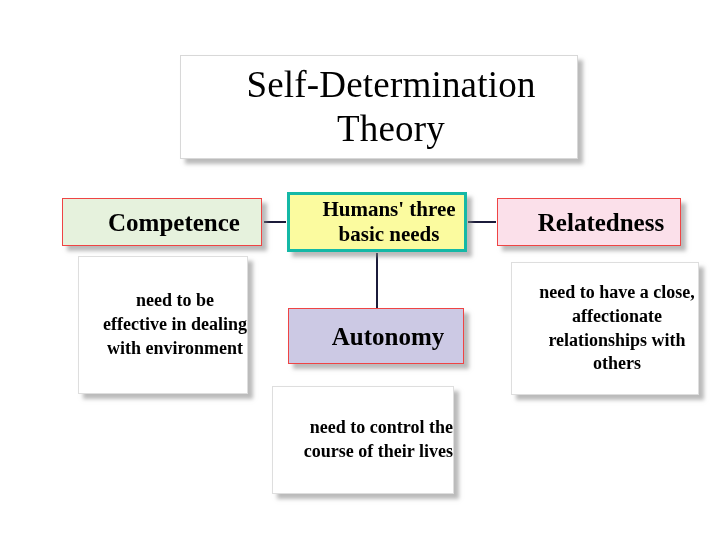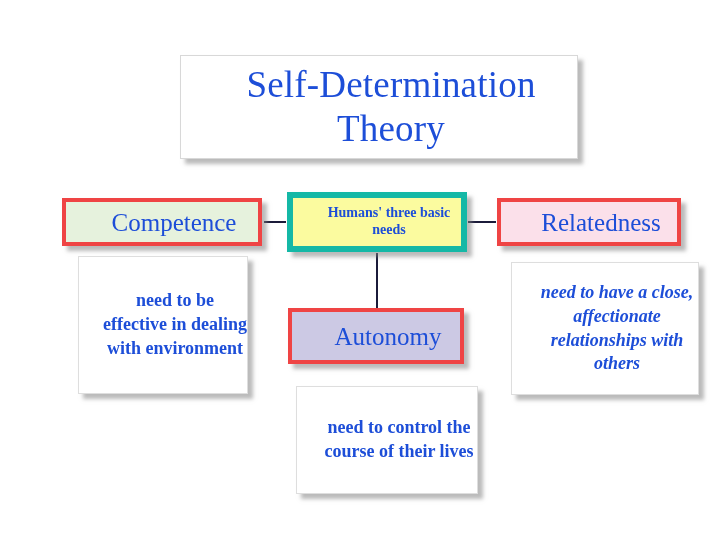--- a/index.html
+++ b/index.html
@@ -17,61 +17,61 @@
   }
 
   
   .box {
     position: absolute;
     box-sizing: border-box;
     display: flex;
     align-items: center;
     justify-content: center;
     text-align: center;
-    color: #1d4ed8;
+    color: #000000;
     box-shadow: 5px 5px 4px rgba(130,130,130,0.55);
     padding-left: 24px;
   }
   .box span { display: block; line-height: 1.08; }
 
   
   #title-box {
     left: 180px;
     top: 55px;
     width: 398px;
     height: 104px;
     background: #ffffff;
     border: 1px solid #d8d8d8;
     font-size: 37px;
     letter-spacing: 0.2px;
   }
   #title-box span { line-height: 1.18; }
 
   
   .concept {
-    font-weight: normal;
+    font-weight: bold;
     font-size: 25px;
-    border: 4px solid #ef4444;
+    border: 1px solid #ef4444;
   }
   #competence-box {
     left: 62px;
     top: 198px;
     width: 200px;
     height: 48px;
     background: #e6f2dd;
   }
   #needs-box {
     left: 287px;
     top: 192px;
     width: 180px;
     height: 60px;
     background: #fbfb9f;
-    font-size: 14px;
+    font-size: 21px;
     font-weight: bold;
-    border: 6px solid #14b8a6;
+    border: 3px solid #14b8a6;
   }
   #needs-box span { line-height: 1.2; }
   #relatedness-box {
     left: 497px;
     top: 198px;
     width: 184px;
     height: 48px;
     background: #fbe0ea;
   }
   #autonomy-box {
@@ -94,27 +94,27 @@
     left: 78px;
     top: 256px;
     width: 170px;
     height: 138px;
   }
   #relatedness-desc {
     left: 511px;
     top: 262px;
     width: 188px;
     height: 133px;
-    font-style: italic;
   }
   #autonomy-desc {
-    left: 296px;
+    left: 272px;
     top: 386px;
     width: 182px;
     height: 108px;
+    text-align: right;
   }
 
   
   .connector { position: absolute; background: #1b1b3a; }
   #connector-left  { left: 264px; top: 221px; width: 22px; height: 2px; }
   #connector-right { left: 468px; top: 221px; width: 28px; height: 2px; }
   #connector-down  { left: 376px; top: 253px; width: 2px; height: 55px; }
 </style>
 </head>
 <body>

